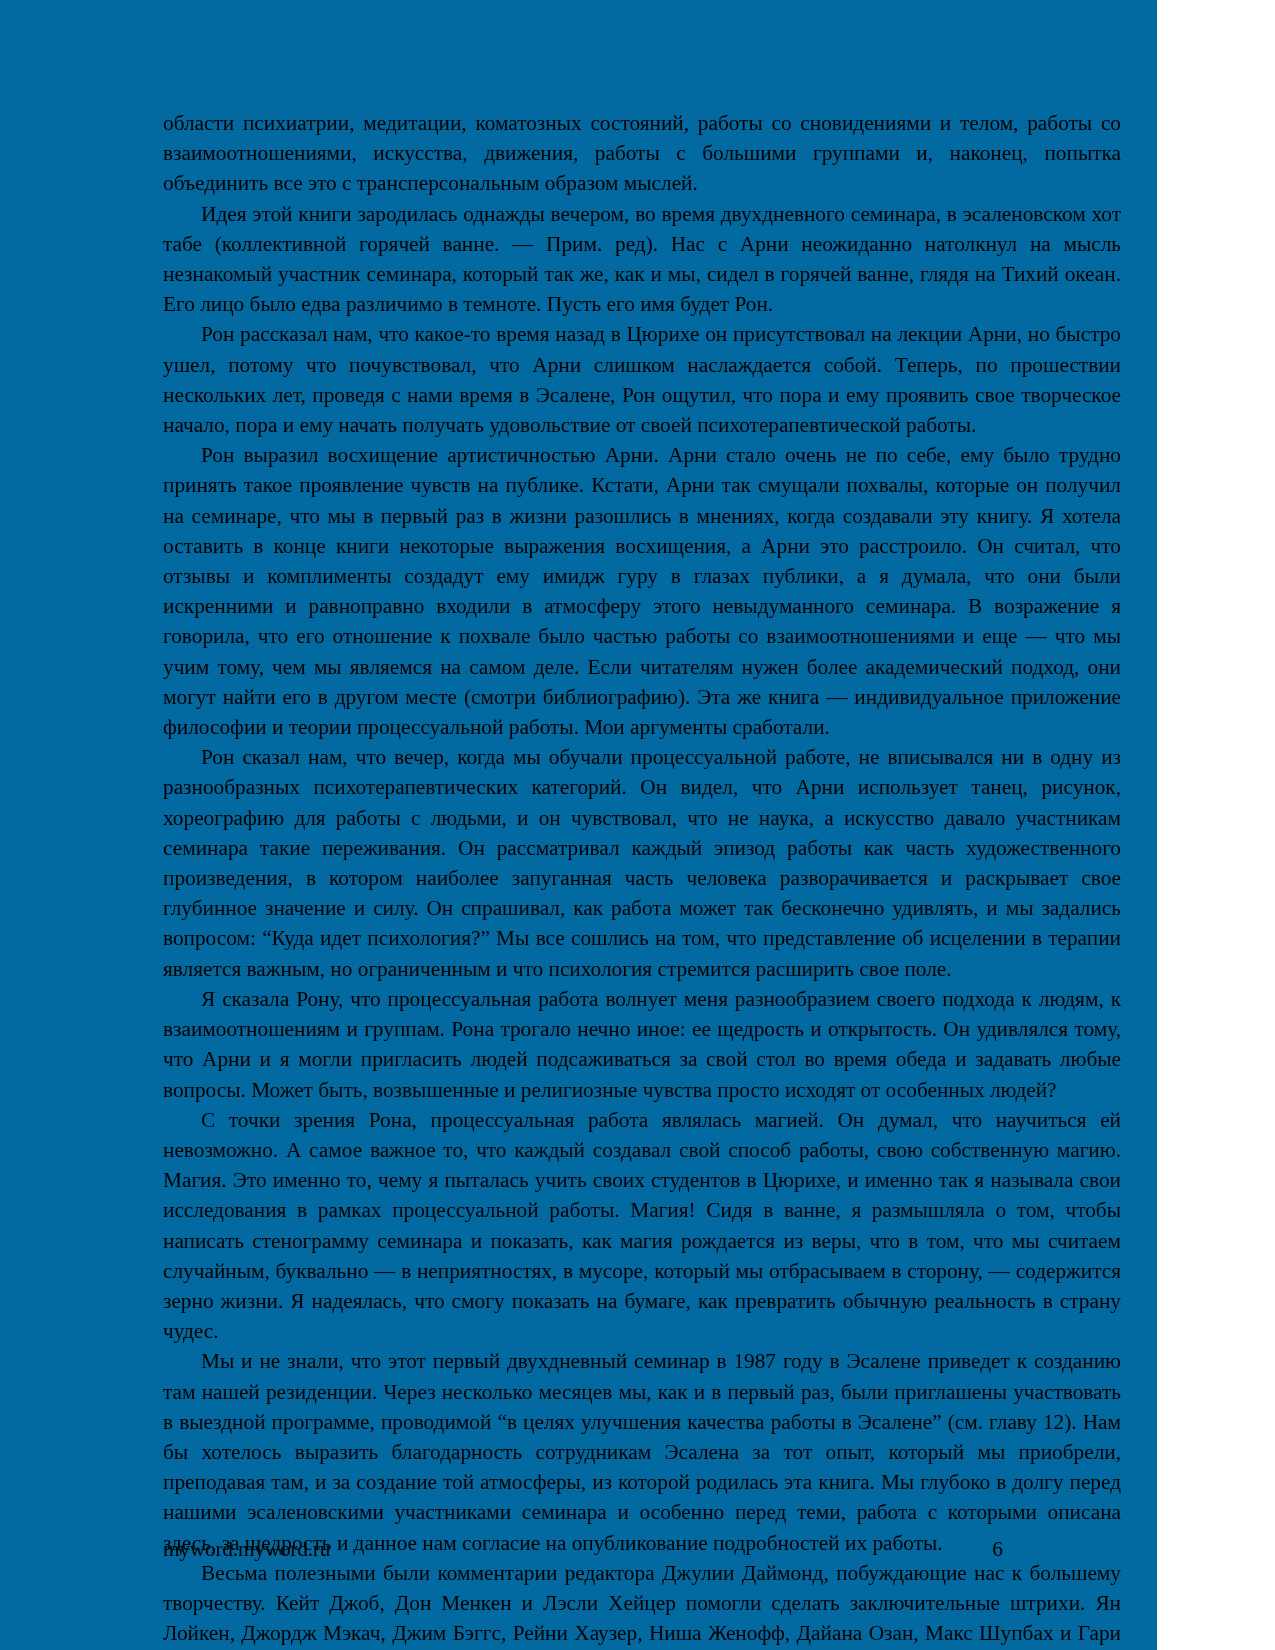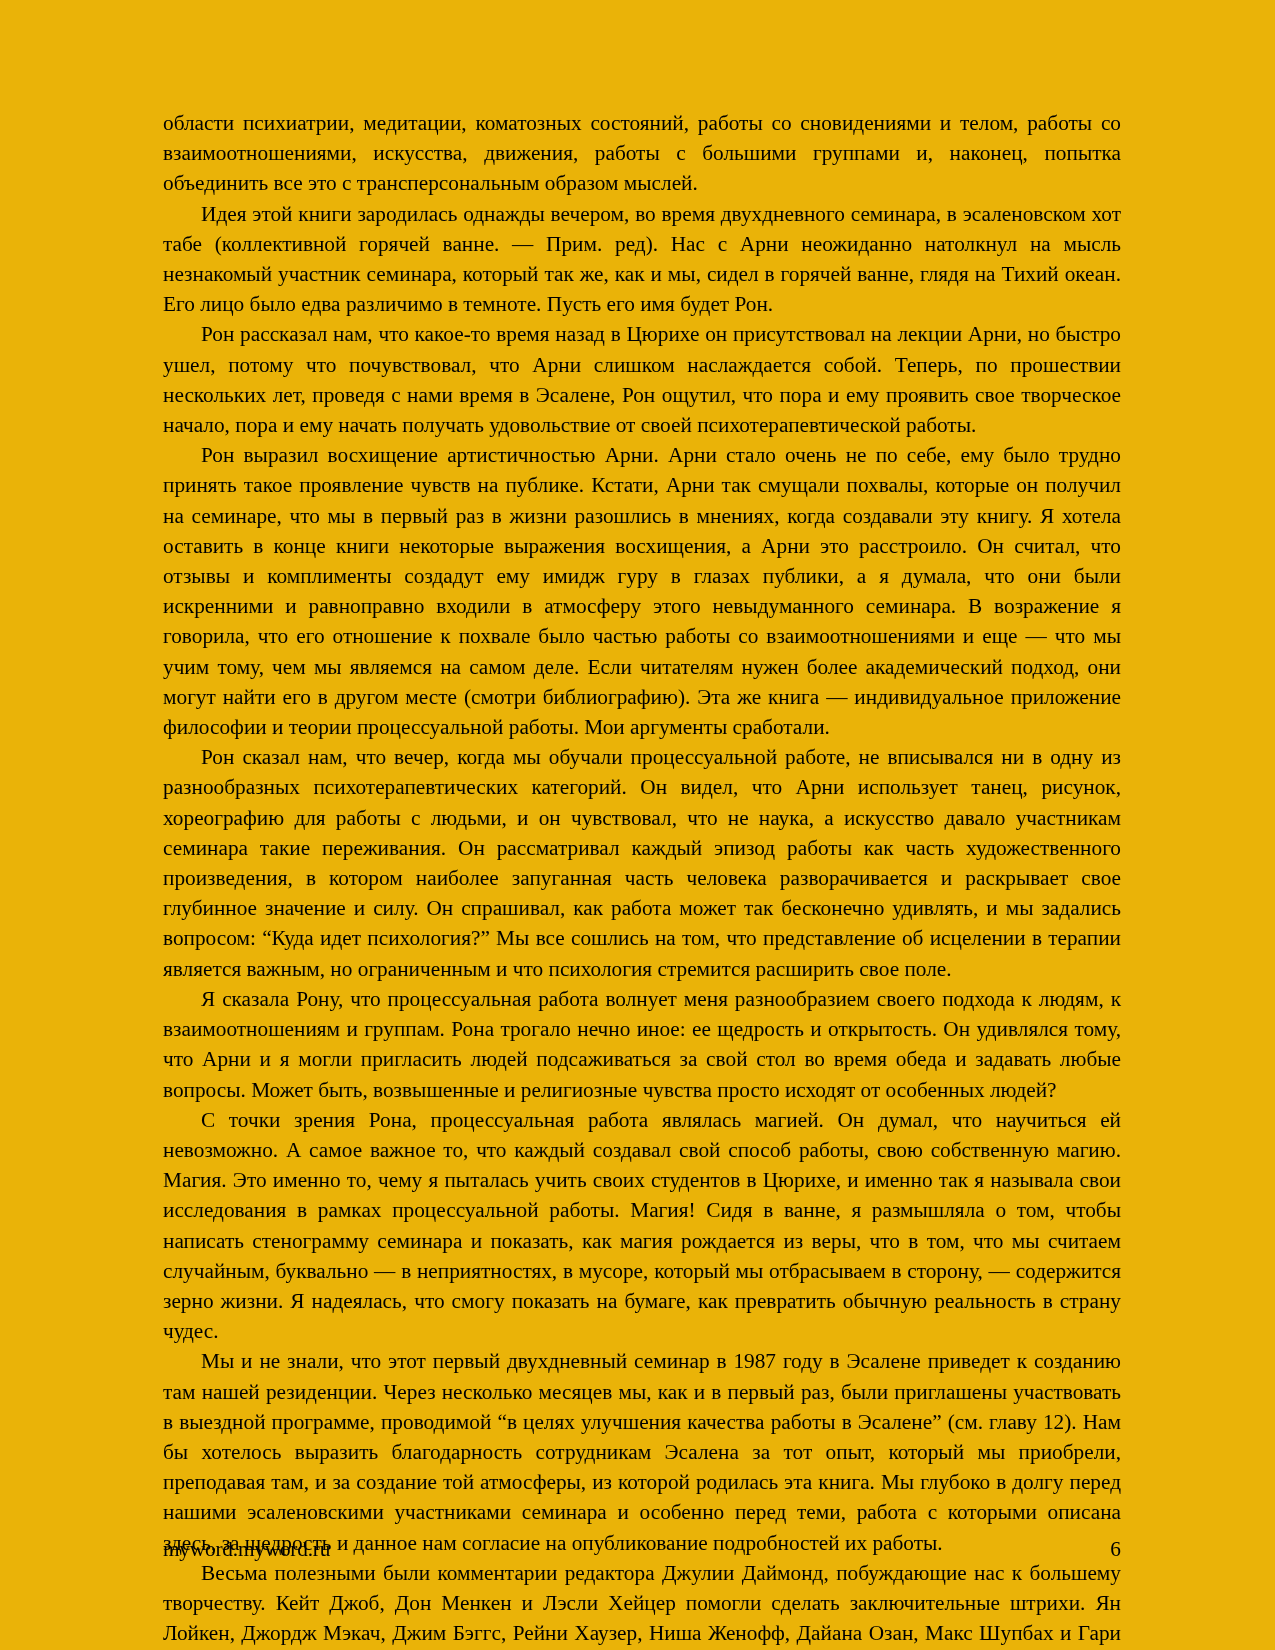--- a/index.html
+++ b/index.html
@@ -7,23 +7,23 @@
     margin: 0;
     padding: 0;
     background: #ffffff;
   }
   body {
     font-family: "Liberation Serif", "DejaVu Serif", serif;
     color: #000000;
   }
   .page {
     position: relative;
-    width: 1275px;
+    width: 1157px;
     height: 1650px;
-    background: #eab308;
+    background: #0369a1;
     box-sizing: border-box;
     overflow: hidden;
   }
   .content {
     position: absolute;
     left: 163px;
     top: 108px;
     width: 958px;
   }
   p.para {

